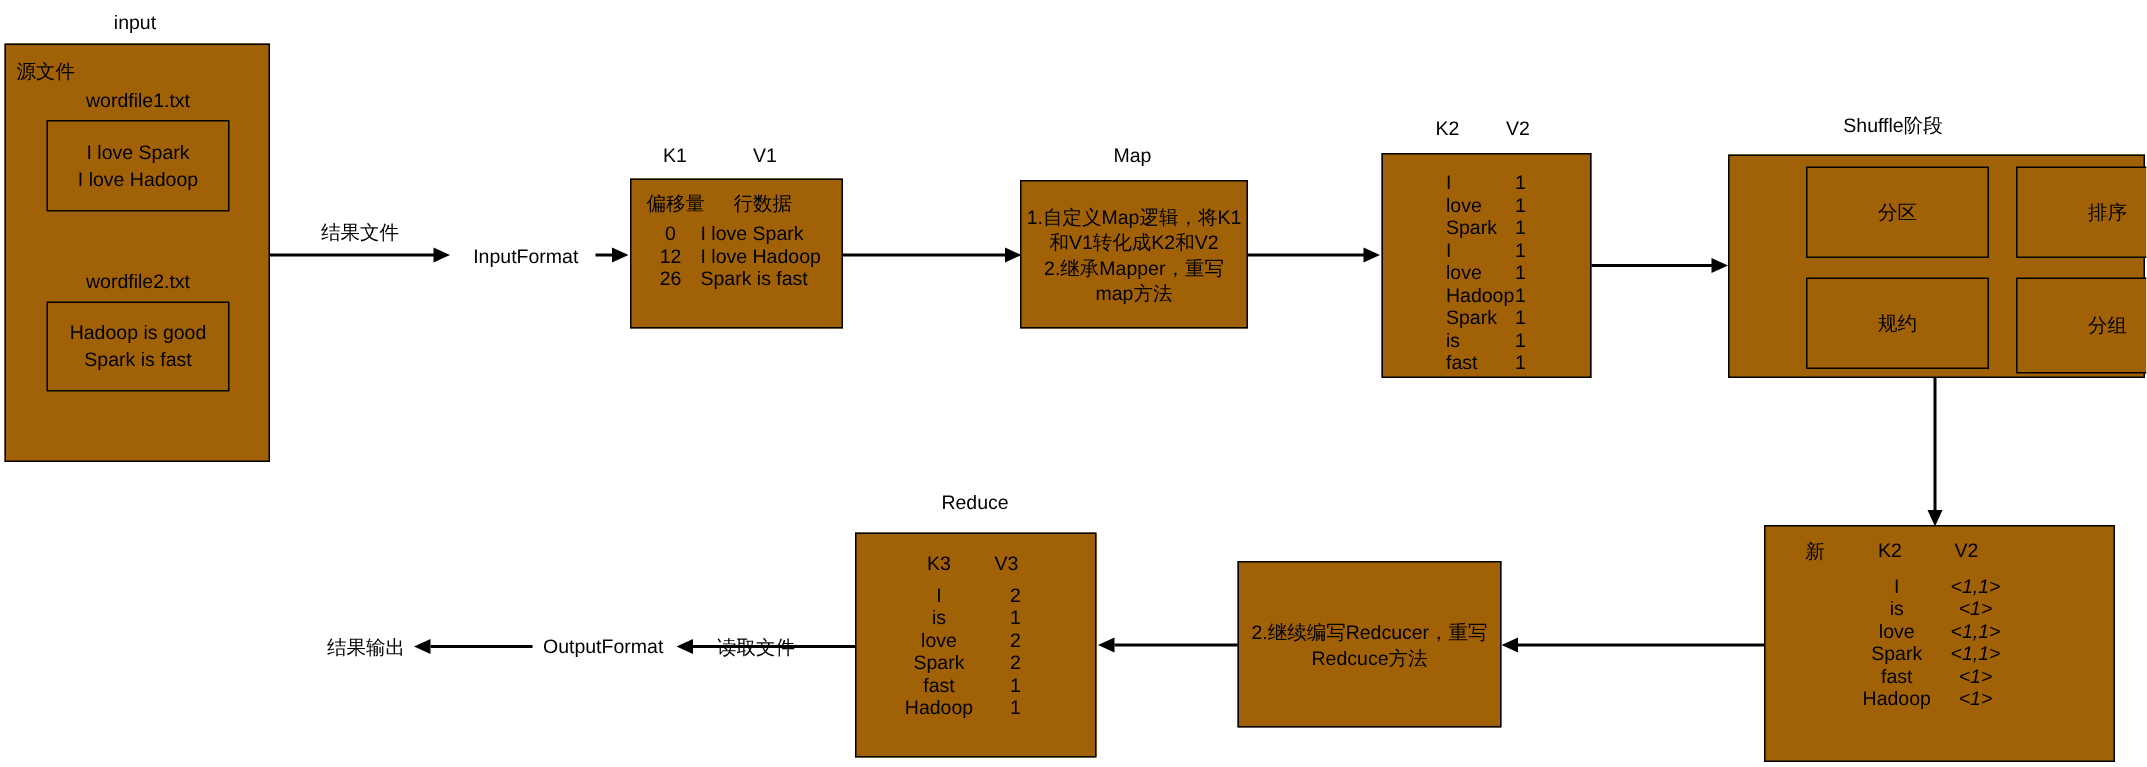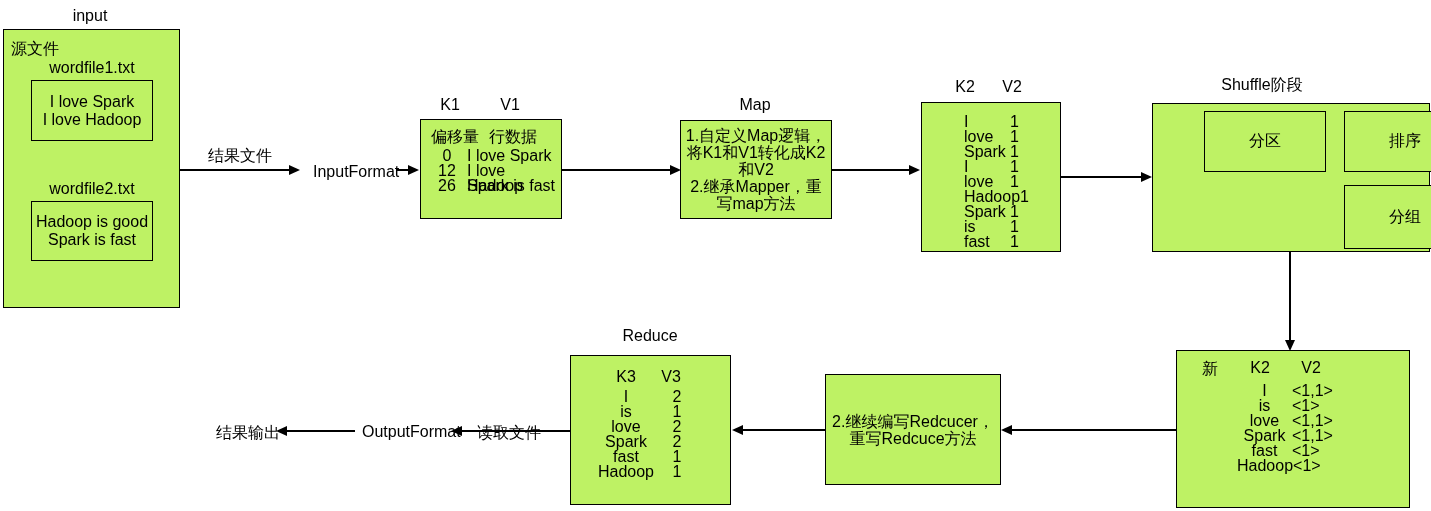--- a/index.html
+++ b/index.html
@@ -1,22 +1,22 @@
 <!DOCTYPE html>
 <html><head>
 <meta charset="utf-8">
 <style>
   * { margin:0; padding:0; box-sizing:border-box; }
   html,body { background:#ffffff; }
   .canvas {
     position:relative; width:1431px; height:511px; background:#fff;
     font-family:"Liberation Sans","DejaVu Sans",sans-serif;
-    font-size:16px; color:#000; overflow:hidden;
+    font-size:13px; color:#000; overflow:hidden;
   }
-  .box { position:absolute; border:1.5px solid #000; background:#bef264; }
+  .box { position:absolute; border:1.5px solid #000; background:#a16207; }
   .label { position:absolute; white-space:nowrap; }
   .center { text-align:center; }
   .hline { position:absolute; height:1.5px; background:#000; }
   .vline { position:absolute; width:1.5px; background:#000; }
   .arr-r { position:absolute; width:0; height:0; border:5px solid transparent; border-right:0; border-left:11px solid #000; }
   .arr-l { position:absolute; width:0; height:0; border:5px solid transparent; border-left:0; border-right:11px solid #000; }
   .arr-d { position:absolute; width:0; height:0; border:5px solid transparent; border-bottom:0; border-top:11px solid #000; }
   .file-box { display:flex; flex-direction:column; justify-content:center; text-align:center; line-height:18px; }
   .steps-box { display:flex; flex-direction:column; justify-content:center; text-align:center; line-height:17px; padding:0 3px; }
   .cell-box { display:flex; align-items:center; justify-content:center;margin-left:43px; }
@@ -24,21 +24,21 @@
   .trow { display:flex; height:15px; line-height:15px; }
   .rows-k1v1 { left:8px; top:28px; }
   .rows-k1v1 .c0 { flex:0 0 36px; text-align:center; }
   .rows-k1v1 .c1 { margin-left:2px; }
   .rows-k2v2 { top:11px; }
   .rows-k2v2 .trow { padding-left:42px; }
   .rows-k2v2 .c0 { flex:0 0 46px; }
   .rows-new { top:32px; }
   .rows-new .trow { padding-left:60px; }
   .rows-new .c0 { flex:0 0 55px; text-align:center; }
-  .rows-new .c1 { flex:0 0 50px; text-align:left; }
+  .rows-new .c1 { flex:0 0 50px; text-align:center;font-style:italic; }
   .rows-k3v3 { top:33px; }
   .rows-k3v3 .trow { padding-left:22px; }
   .rows-k3v3 .c0 { flex:0 0 66px; text-align:center; }
   .rows-k3v3 .c1 { flex:0 0 36px; text-align:center; }
 </style>
 </head>
 <body>
 
 <div class="canvas">
 
@@ -146,20 +146,21 @@
       </div>
   </div>
 
   <div class="hline" style="left:1061px;top:176px;width:82px"></div>
   <div class="arr-r" style="left:1141px;top:172px"></div>
 
   <div class="label center" style="left:1207px;top:75px;width:110px">Shuffle阶段</div>
   <div class="box" style="left:1152px;top:103px;width:278px;height:149px">
     <div class="box cell-box" style="left:8px;top:7px;width:122px;height:61px">分区</div>
     <div class="box cell-box" style="left:148px;top:7px;width:122px;height:61px">排序</div>
+    <div class="box cell-box" style="left:8px;top:81px;width:122px;height:61px">规约</div>
     <div class="box cell-box" style="left:148px;top:81px;width:122px;height:64px">分组</div>
   </div>
 
   <div class="vline" style="left:1289px;top:252px;height:89px"></div>
   <div class="arr-d" style="left:1285px;top:340px"></div>
 
   <div class="box" style="left:1176px;top:350px;width:234px;height:158px">
     <div class="label center" style="left:18px;top:8px;width:30px">新</div>
     <div class="label center" style="left:68px;top:8px;width:30px">K2</div>
     <div class="label center" style="left:116px;top:8px;width:36px">V2</div>

